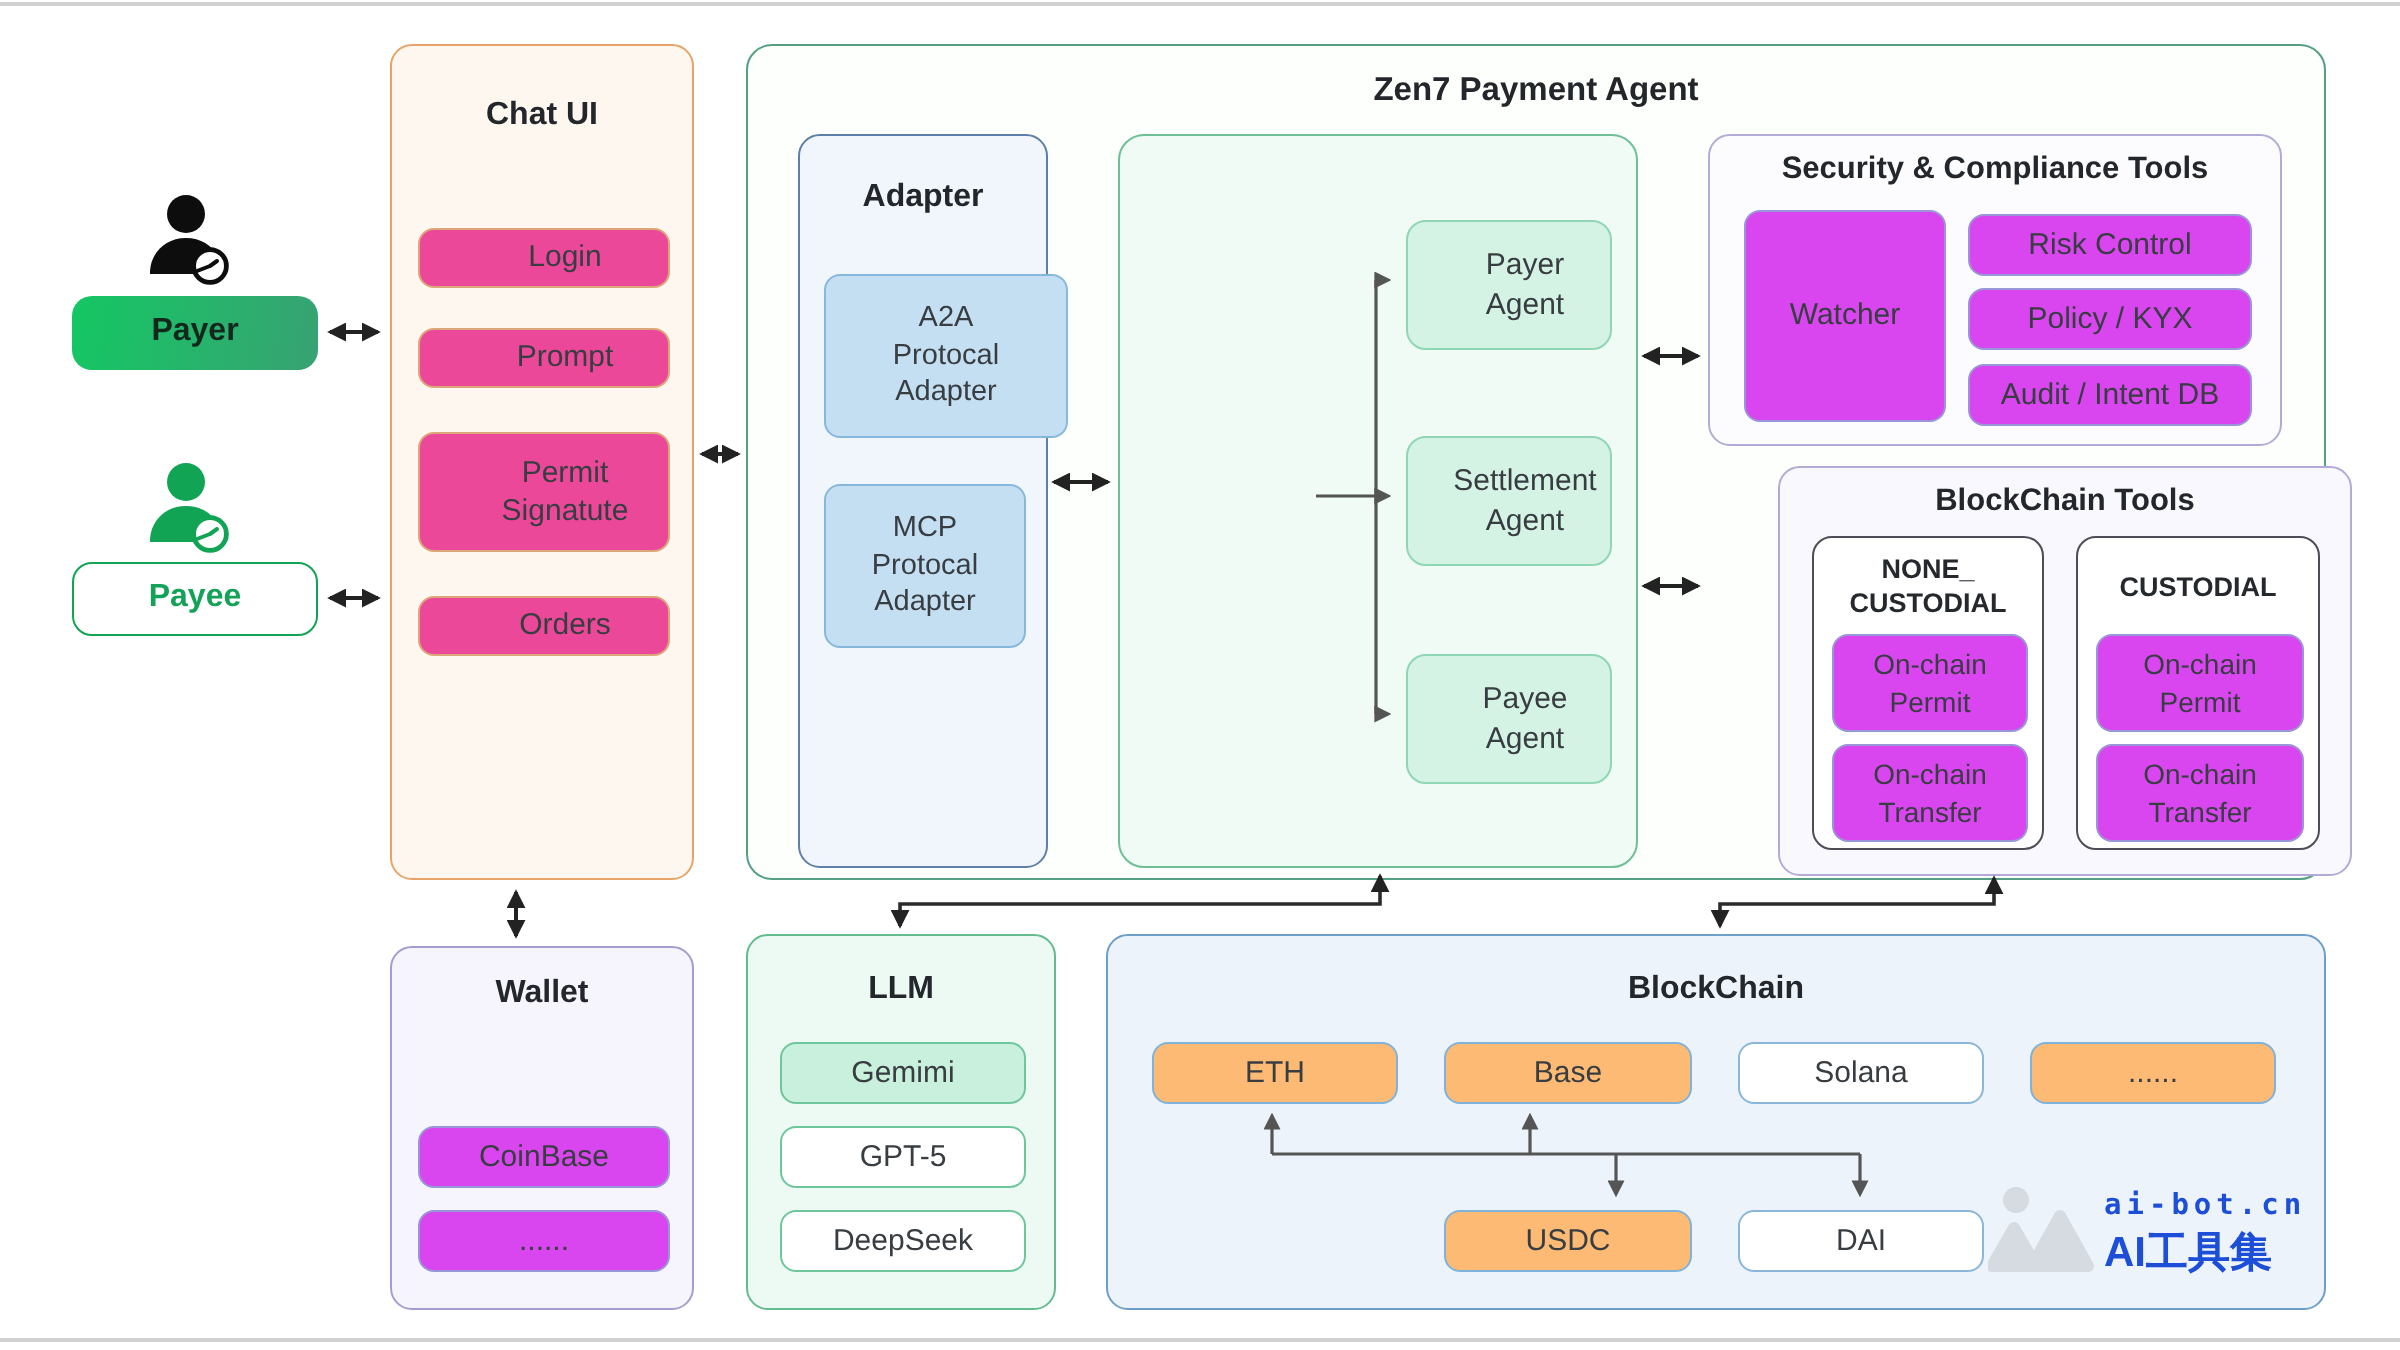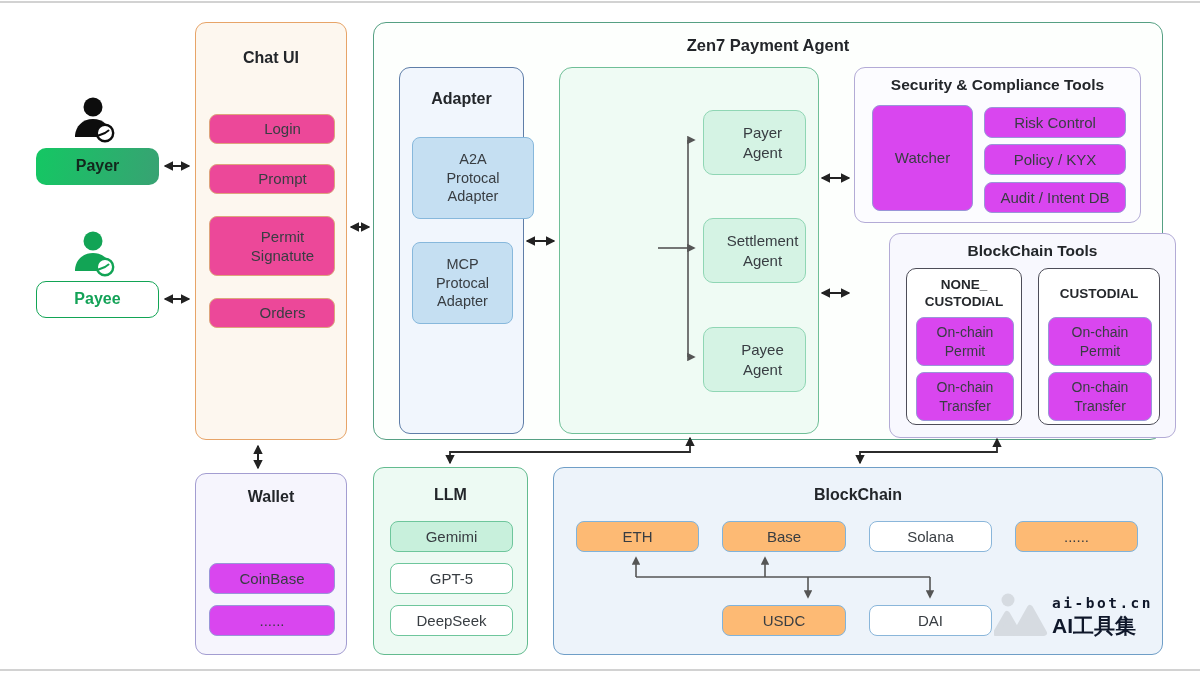--- a/index.html
+++ b/index.html
@@ -23,21 +23,21 @@
   
   .green-box{background:#c8f0dc;border:1px solid #6ec69c;}
   .green-out{background:#fff;border:1px solid #6ec69c;}
   
   .chain-blue{background:#fdba74;border:1px solid #80b3db;}
   .chain-white{background:#fff;border:1px solid #8ab6da;}
   .subgroup{position:absolute;box-sizing:border-box;background:#fff;border:1.4px solid #4d4d58;border-radius:10px;}
   .subgroup .gtitle{position:absolute;left:0;width:100%;text-align:center;font-weight:700;font-size:13.5px;color:#25282c;line-height:1.25;}
   svg.overlay{position:absolute;left:0;top:0;pointer-events:none;}
   .icon-wrap{position:absolute;}
-  .wm{position:absolute;left:994px;top:591px;width:170px;color:#0f172a;}
+  .wm{position:absolute;left:994px;top:591px;width:170px;color:#1d4ed8;}
   .wm .l1{position:absolute;left:58px;top:4px;font-size:14.5px;font-weight:700;letter-spacing:2.5px;font-family:"DejaVu Sans Mono","Liberation Mono",monospace;}
   .wm .l2{position:absolute;left:58px;top:21px;font-size:21px;font-weight:700;}
 </style>
 </head>
 <body>
 
 <div id="canvas">
 
   <div class="hairline" style="top:1px"></div>
   <div class="hairline" style="top:669px"></div>

